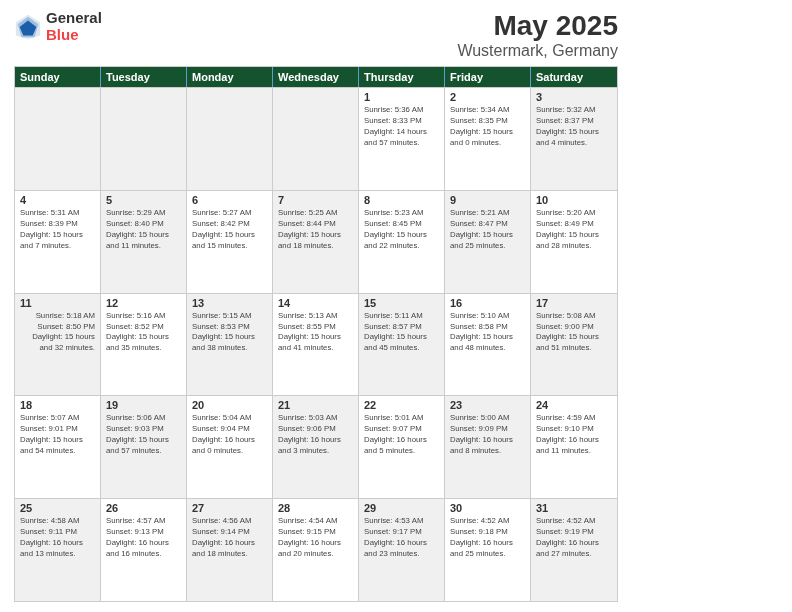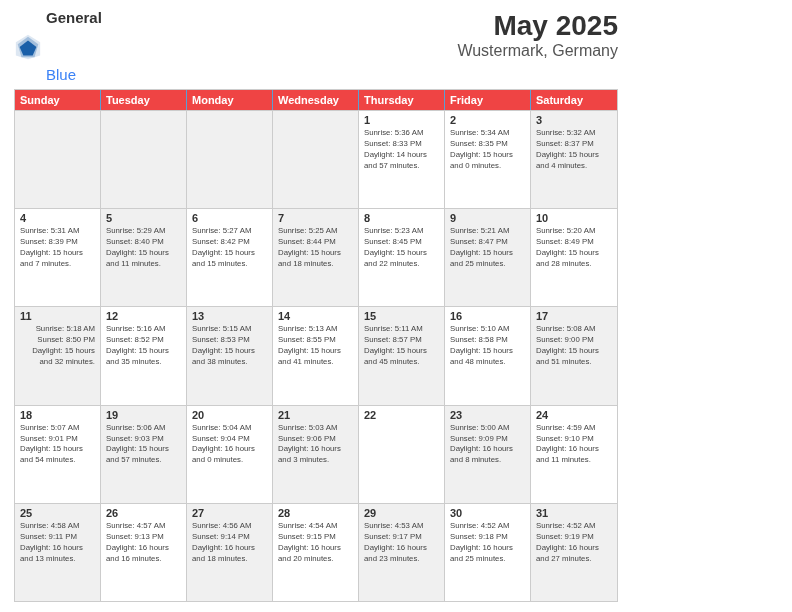--- a/index.html
+++ b/index.html
@@ -33,23 +33,22 @@
       flex-direction: column;
       line-height: 1.1;
     }
     .logo-general {
       font-size: 15px;
       font-weight: bold;
       color: #333;
     }
     .logo-blue {
       font-size: 15px;
-      font-weight: normal;
-      color: #3b82f6;
-      margin-top: 40px;
+      font-weight: bold;
+      color: #ef4444;
     }
     .logo-icon {
       width: 28px;
       height: 28px;
     }
     .title-block {
       text-align: right;
     }
     .title-block h1 {
       font-size: 28px;
@@ -63,21 +62,21 @@
     }
     .calendar {
       flex: 1;
       display: flex;
       flex-direction: column;
       border: 1px solid #ccc;
     }
     .cal-header {
       display: grid;
       grid-template-columns: repeat(7, 1fr);
-      background: #ef4444;
+      background: #14532d;
     }
     .cal-header-cell {
       color: #fff;
       font-size: 11px;
       font-weight: bold;
       padding: 4px 5px;
       text-align: left;
       border-right: 1px solid #5a9fd4;
     }
     .cal-header-cell:last-child { border-right: none; }
@@ -281,20 +280,23 @@
 Daylight: 16 hours and 0 minutes.</div>
           </div>
           <div class="cal-cell shaded">
             <div class="day-number">21</div>
             <div class="day-info" style="white-space: pre-line;">Sunrise: 5:03 AM
 Sunset: 9:06 PM
 Daylight: 16 hours and 3 minutes.</div>
           </div>
           <div class="cal-cell">
             <div class="day-number">22</div>
+            <div class="day-info" style="white-space: pre-line;">Sunrise: 5:01 AM
+Sunset: 9:07 PM
+Daylight: 16 hours and 5 minutes.</div>
           </div>
           <div class="cal-cell shaded">
             <div class="day-number">23</div>
             <div class="day-info" style="white-space: pre-line;">Sunrise: 5:00 AM
 Sunset: 9:09 PM
 Daylight: 16 hours and 8 minutes.</div>
           </div>
           <div class="cal-cell">
             <div class="day-number">24</div>
             <div class="day-info" style="white-space: pre-line;">Sunrise: 4:59 AM

